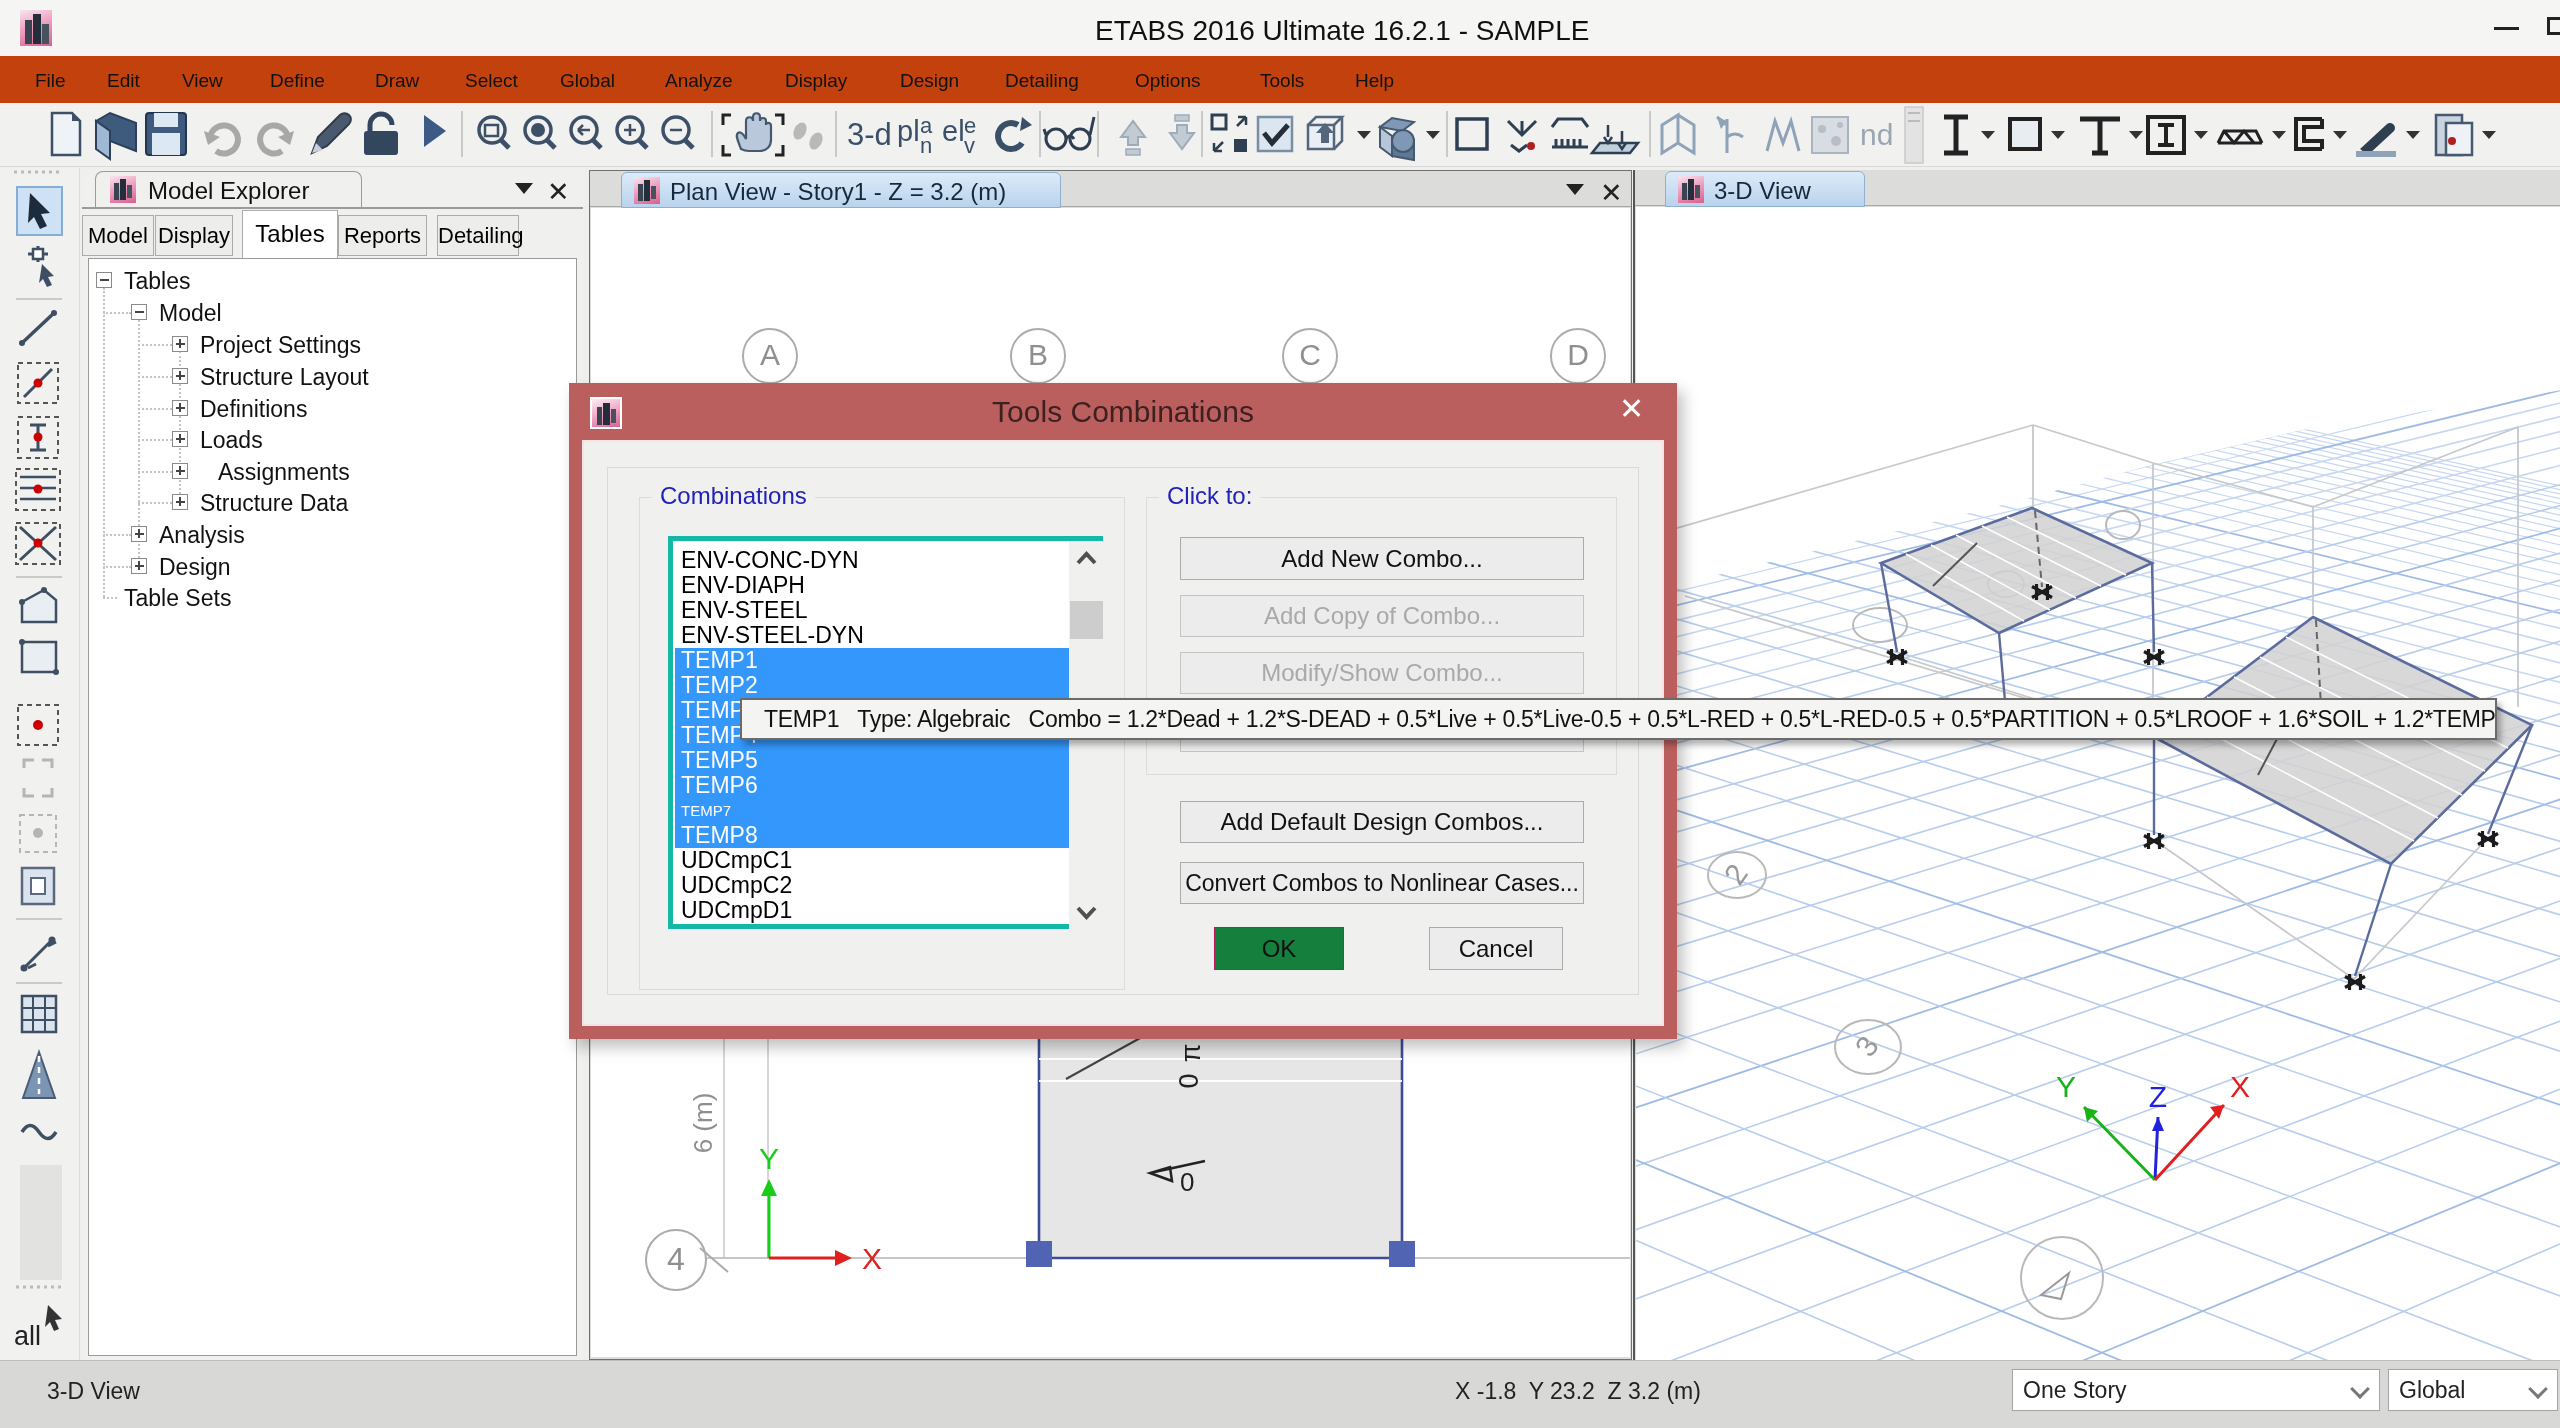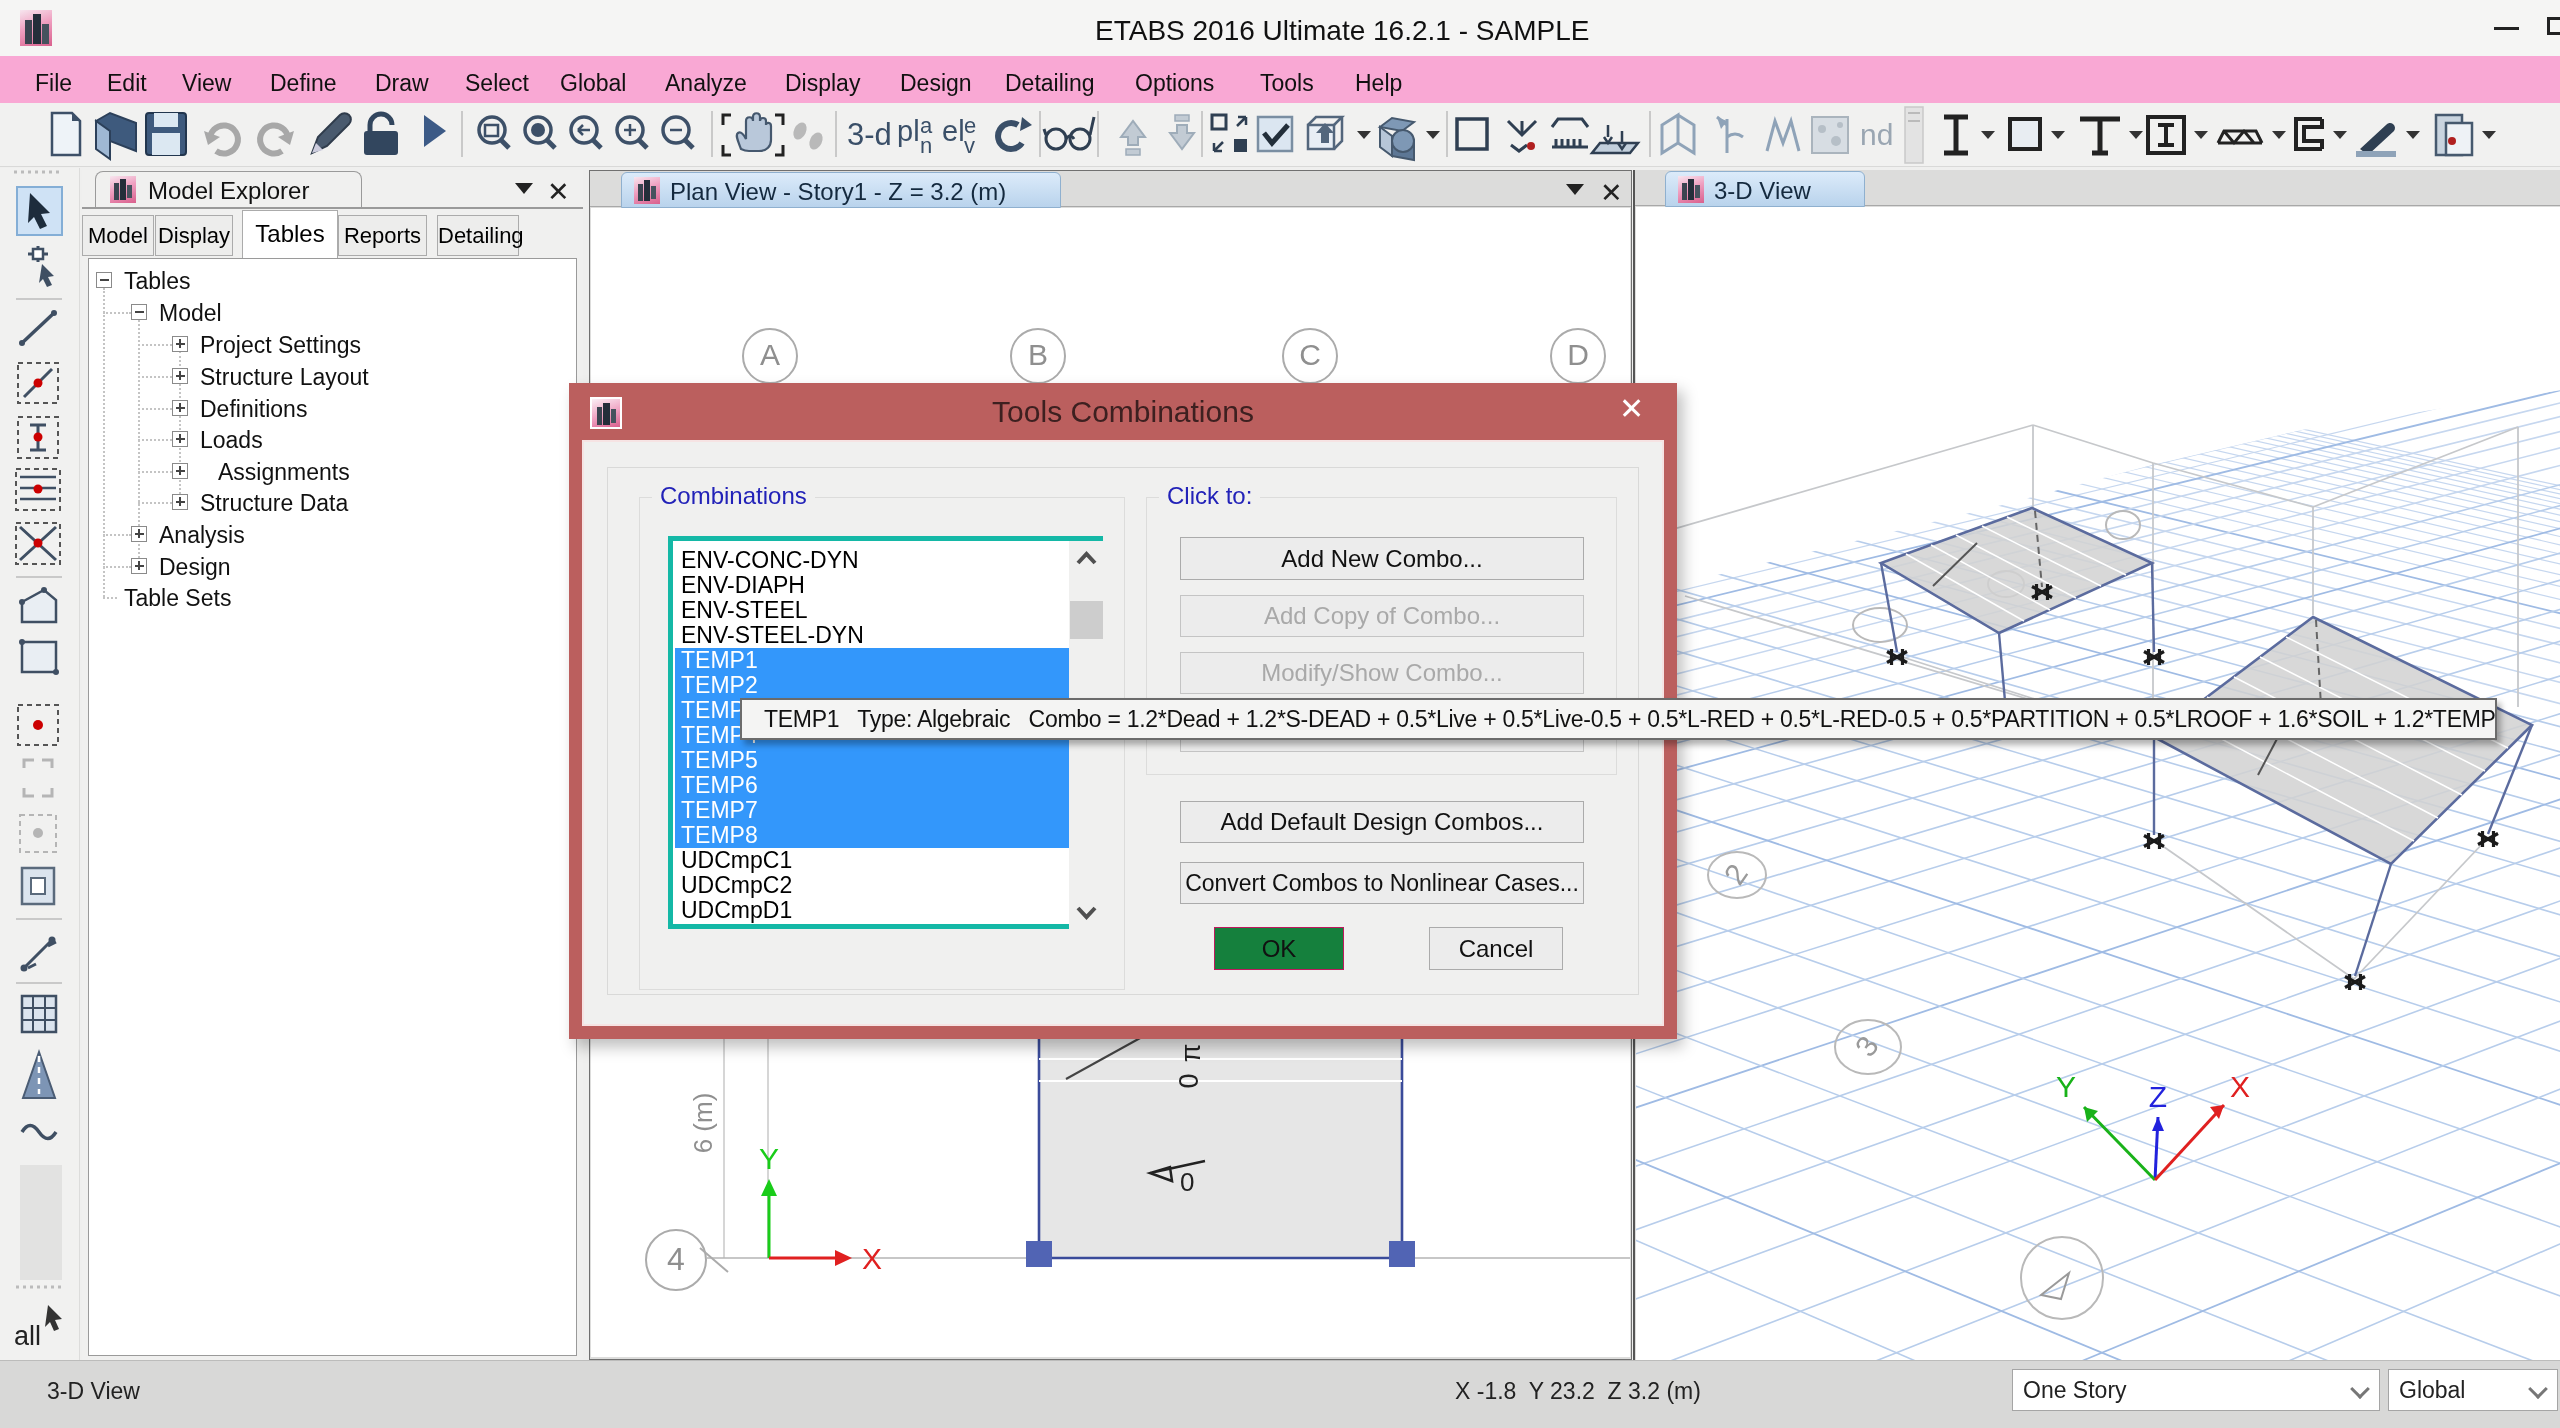--- a/index.html
+++ b/index.html
@@ -11,21 +11,21 @@
   <div class="abs" style="left:20px;top:10px;width:32px;height:36px;background:linear-gradient(160deg,#f7e6ef 0%,#ef9fc0 45%,#d9608d 100%)">
     <div class="abs" style="left:5px;top:10px;width:7px;height:24px;background:#3a4450"></div>
     <div class="abs" style="left:13px;top:4px;width:8px;height:30px;background:#242e3a"></div>
     <div class="abs" style="left:22px;top:14px;width:7px;height:20px;background:#46525e"></div>
   </div>
   <div class="abs" style="left:1095px;top:15px;width:500px;font-size:28px;color:#111">ETABS 2016 Ultimate 16.2.1 - SAMPLE</div>
   <div class="abs" style="left:2494px;top:27px;width:25px;height:3px;background:#222"></div>
   <div class="abs" style="left:2547px;top:17px;width:18px;height:18px;border:3px solid #222"></div>
 </div>
 
-<div class="abs" style="left:0;top:56px;width:2560px;height:47px;background:#f9a8d4;font-size:23px;color:#111">
+<div class="abs" style="left:0;top:56px;width:2560px;height:47px;background:#c2410c;font-size:19px;color:#111">
   <div class="abs" style="left:0;top:14px;width:2560px;height:25px">
       <span style="position:absolute;left:35px;top:0">File</span>
       <span style="position:absolute;left:107px;top:0">Edit</span>
       <span style="position:absolute;left:182px;top:0">View</span>
       <span style="position:absolute;left:270px;top:0">Define</span>
       <span style="position:absolute;left:375px;top:0">Draw</span>
       <span style="position:absolute;left:465px;top:0">Select</span>
       <span style="position:absolute;left:560px;top:0">Global</span>
       <span style="position:absolute;left:665px;top:0">Analyze</span>
       <span style="position:absolute;left:785px;top:0">Display</span>
@@ -565,21 +565,21 @@
       <div style="position:absolute;left:2px;top:7px;width:420px;height:25px;color:#000;font-size:23px;line-height:25px;padding-left:6px;white-space:nowrap;overflow:hidden">ENV-CONC-DYN</div>
         <div style="position:absolute;left:2px;top:32px;width:420px;height:25px;color:#000;font-size:23px;line-height:25px;padding-left:6px;white-space:nowrap;overflow:hidden">ENV-DIAPH</div>
         <div style="position:absolute;left:2px;top:57px;width:420px;height:25px;color:#000;font-size:23px;line-height:25px;padding-left:6px;white-space:nowrap;overflow:hidden">ENV-STEEL</div>
         <div style="position:absolute;left:2px;top:82px;width:420px;height:25px;color:#000;font-size:23px;line-height:25px;padding-left:6px;white-space:nowrap;overflow:hidden">ENV-STEEL-DYN</div>
         <div style="position:absolute;left:2px;top:107px;width:395px;height:25px;background:#3397fb;color:#fff;font-size:23px;line-height:25px;padding-left:6px;white-space:nowrap;overflow:hidden">TEMP1</div>
         <div style="position:absolute;left:2px;top:132px;width:395px;height:25px;background:#3397fb;color:#fff;font-size:23px;line-height:25px;padding-left:6px;white-space:nowrap;overflow:hidden">TEMP2</div>
         <div style="position:absolute;left:2px;top:157px;width:395px;height:25px;background:#3397fb;color:#fff;font-size:23px;line-height:25px;padding-left:6px;white-space:nowrap;overflow:hidden">TEMP3</div>
         <div style="position:absolute;left:2px;top:182px;width:395px;height:25px;background:#3397fb;color:#fff;font-size:23px;line-height:25px;padding-left:6px;white-space:nowrap;overflow:hidden">TEMP4</div>
         <div style="position:absolute;left:2px;top:207px;width:395px;height:25px;background:#3397fb;color:#fff;font-size:23px;line-height:25px;padding-left:6px;white-space:nowrap;overflow:hidden">TEMP5</div>
         <div style="position:absolute;left:2px;top:232px;width:395px;height:25px;background:#3397fb;color:#fff;font-size:23px;line-height:25px;padding-left:6px;white-space:nowrap;overflow:hidden">TEMP6</div>
-        <div style="position:absolute;left:2px;top:257px;width:395px;height:25px;background:#3397fb;color:#fff;font-size:23px;line-height:25px;padding-left:6px;white-space:nowrap;overflow:hidden">TEMP7</div>
+        <div style="position:absolute;left:2px;top:257px;width:395px;height:25px;background:#3397fb;color:#fff;font-size:15px;line-height:25px;padding-left:6px;white-space:nowrap;overflow:hidden">TEMP7</div>
         <div style="position:absolute;left:2px;top:282px;width:395px;height:25px;background:#3397fb;color:#fff;font-size:23px;line-height:25px;padding-left:6px;white-space:nowrap;overflow:hidden">TEMP8</div>
         <div style="position:absolute;left:2px;top:307px;width:420px;height:25px;color:#000;font-size:23px;line-height:25px;padding-left:6px;white-space:nowrap;overflow:hidden">UDCmpC1</div>
         <div style="position:absolute;left:2px;top:332px;width:420px;height:25px;color:#000;font-size:23px;line-height:25px;padding-left:6px;white-space:nowrap;overflow:hidden">UDCmpC2</div>
         <div style="position:absolute;left:2px;top:357px;width:420px;height:25px;color:#000;font-size:23px;line-height:25px;padding-left:6px;white-space:nowrap;overflow:hidden">UDCmpD1</div>
 
       <div class="abs" style="left:396px;top:0;width:35px;height:389px;background:#f0f0ef"></div>
       <svg class="abs" style="left:396px;top:0" width="35" height="389" viewBox="0 0 35 389">
         <path d="M9 22 l8.5 -9 l8.5 9" fill="none" stroke="#505050" stroke-width="4"></path>
         <rect x="1" y="60" width="33" height="38" fill="#cdcdcd"></rect>
         <path d="M9 367 l8.5 9 l8.5 -9" fill="none" stroke="#505050" stroke-width="4"></path>

